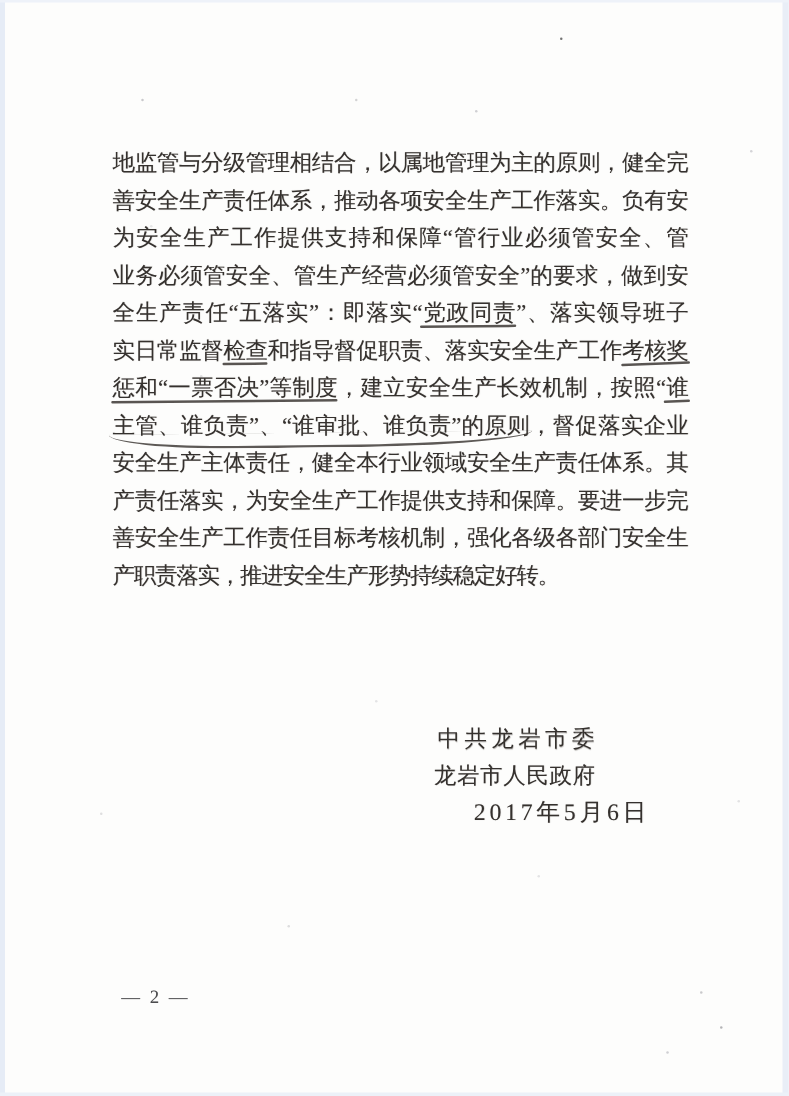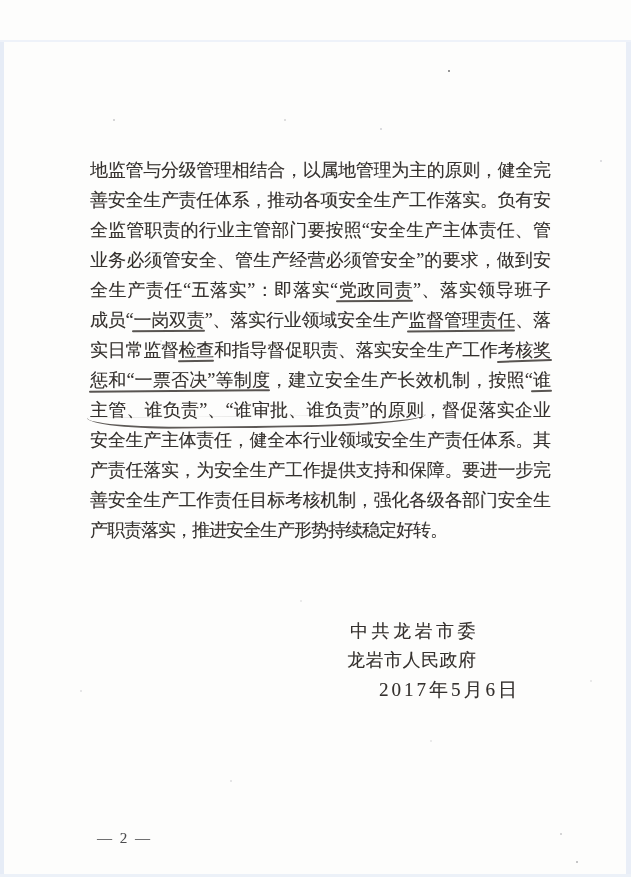--- a/index.html
+++ b/index.html
@@ -2,21 +2,21 @@
 <html><head>
 <meta charset="utf-8">
 <style>
   html,body{margin:0;padding:0;}
   body{
     width:631px;height:877px;position:relative;overflow:hidden;
     background:var(--paper,#fdfdfc);
     font-family:"Liberation Serif","DejaVu Serif",serif;
     color:var(--ink,#35312e);
   }
-  .paper{position:absolute;inset:0;margin-top:40px;}
+  .paper{position:absolute;inset:0;}
   .edge{position:absolute;background:var(--edge,#e6ecf6);}
   .edge-left{left:0;top:0;bottom:0;width:4px;}
   .edge-right{right:0;top:0;bottom:0;width:5px;background:#e9eef7;}
   .edge-top{left:0;right:0;top:0;height:2px;background:#eef2f9;}
   .edge-bottom{left:0;right:0;bottom:0;height:3px;background:#ecf1f8;}
   .noise{position:absolute;left:0;top:0;width:2px;height:2px;border-radius:50%;background:transparent;
     box-shadow:
       448px 30px 0 0 rgba(70,70,70,.75),
       113px 79px 0 0 rgba(150,150,155,.5),
       284px 79px 0 0 rgba(160,160,165,.45),
@@ -67,24 +67,23 @@
 <div class="paper">
   <div class="edge edge-left"></div>
   <div class="edge edge-right"></div>
   <div class="edge edge-top"></div>
   <div class="edge edge-bottom"></div>
   <div class="noise"></div>
 
   <div class="body-text" id="bodyText">
       <div class="line"><span>地监管与分级管理相结合，以属地管理为主的原则，健全完</span></div>
       <div class="line"><span>善安全生产责任体系，推动各项安全生产工作落实。负有安</span></div>
-      <div class="line"><span>全监管职责的行业主管部门要按照“安全生产主体责任、管</span></div>
+      <div class="line"><span>为安全生产工作提供支持和保障“管行业必须管安全、管</span></div>
       <div class="line"><span>业务必须管安全、管生产经营必须管安全”的要求，做到安</span></div>
       <div class="line"><span>全生产责任“五落实”：即落实“</span><span class="u u-solid">党政同责</span><span>”、落实领导班子</span></div>
-      <div class="line"><span>成员“</span><span class="u u-solid">一岗双责</span><span>”、落实行业领域安全生产</span><span class="u u-solid">监督管理责任</span><span>、落</span></div>
       <div class="line"><span>实日常监督</span><span class="u u-solid">检查</span><span>和指导督促职责、落实安全生产工作</span><span class="u u-rising">考核奖</span></div>
       <div class="line"><span class="u u-solid">惩和“一票否决”等制度</span><span>，建立安全生产长效机制，按照“</span><span class="u u-rising">谁</span></div>
       <div class="line"><span class="u u-swoosh">主管、谁负责”、“谁审批、谁负责”的原则</span><span>，督促落实企业</span></div>
       <div class="line"><span>安全生产主体责任，健全本行业领域安全生产责任体系。其</span></div>
       <div class="line"><span>产责任落实，为安全生产工作提供支持和保障。要进一步完</span></div>
       <div class="line"><span>善安全生产工作责任目标考核机制，强化各级各部门安全生</span></div>
       <div class="line no-just"><span>产职责落实，推进安全生产形势持续稳定好转。</span></div>
     </div>
 
   <div class="signature">

